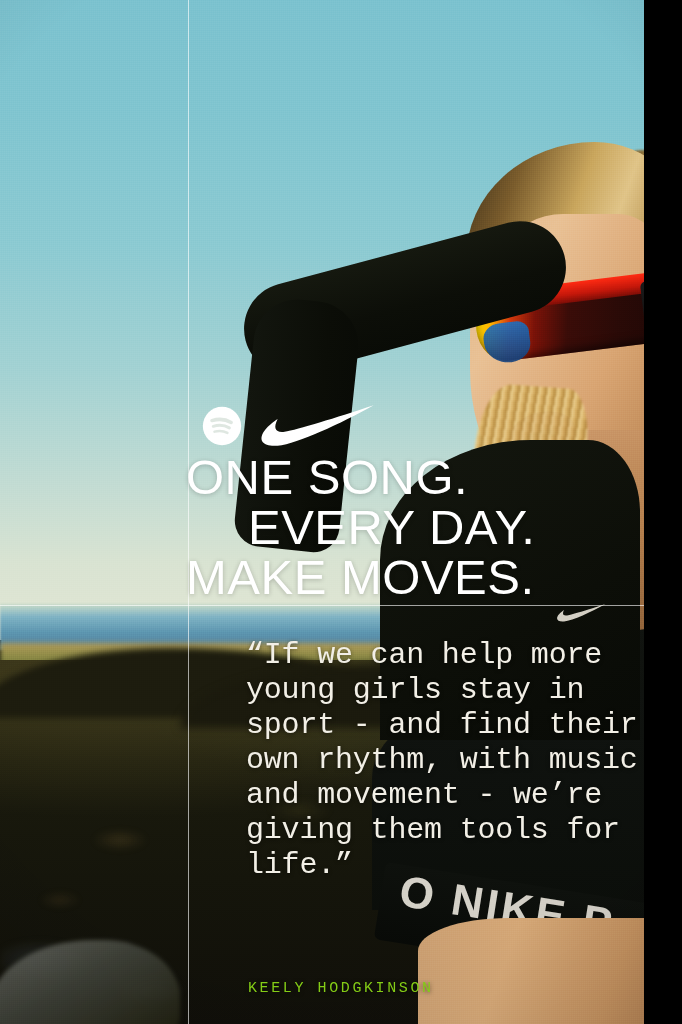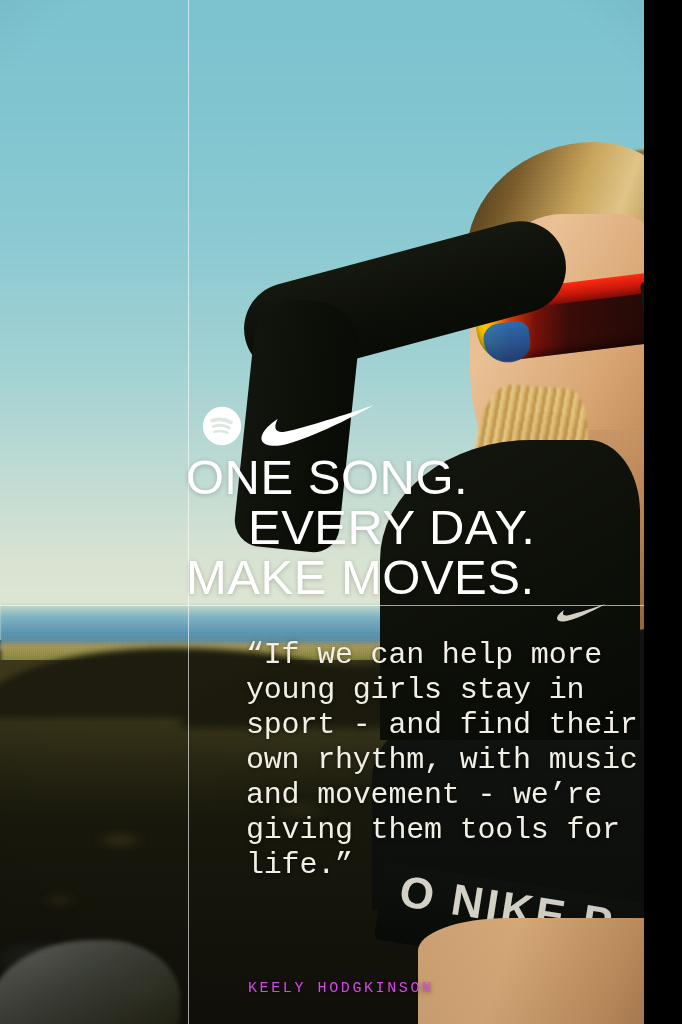--- a/index.html
+++ b/index.html
@@ -269,21 +269,21 @@
     color:#f2efe6;
     font-family:"Liberation Mono","DejaVu Sans Mono",monospace;
     font-size:30px;
     line-height:35px;
     letter-spacing:-.2px;
     text-shadow:0 1px 4px rgba(0,0,0,.45);
   }
 
   .attribution{
     position:absolute;left:248px;top:980px;
-    color:#d946ef;
+    color:#84cc16;
     font-family:"Liberation Mono","DejaVu Sans Mono",monospace;
     font-size:15px;
     letter-spacing:2.6px;
     text-shadow:0 1px 4px rgba(0,0,0,.5);
   }
 </style>
 </head>
 <body>
 
 <div id="poster">

